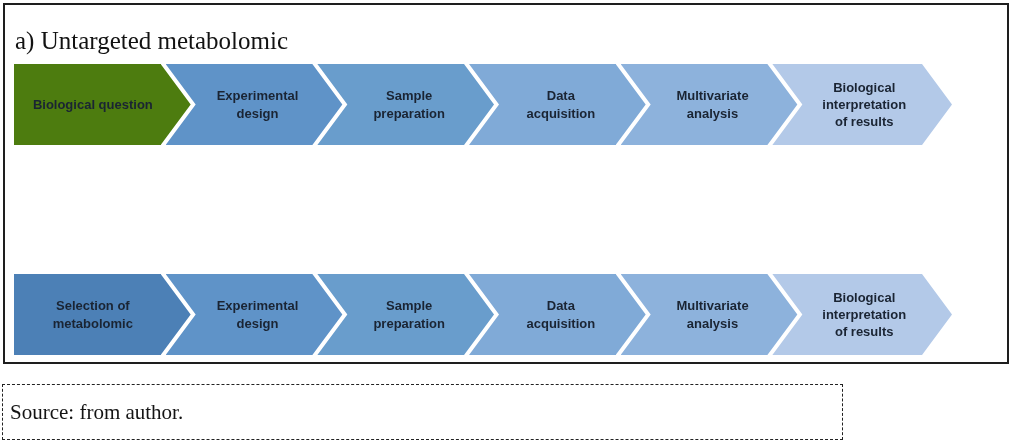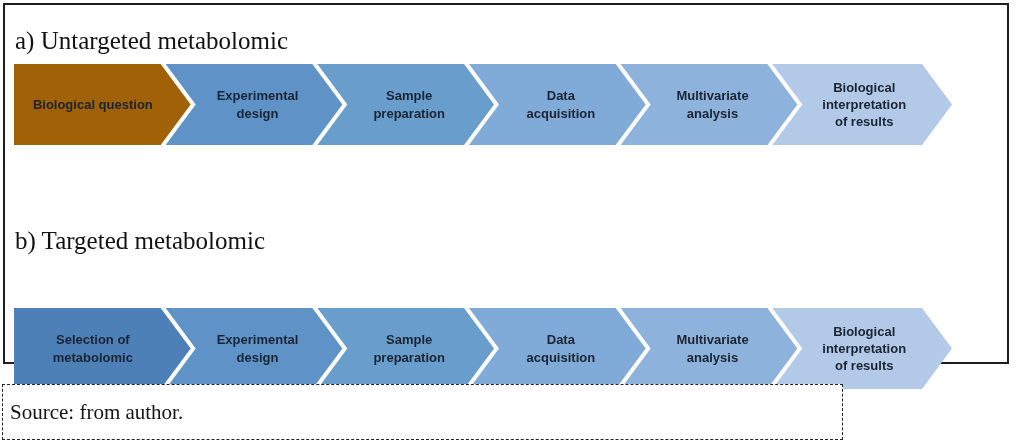--- a/index.html
+++ b/index.html
@@ -35,21 +35,21 @@
   #title-b { top: 222px; }
 
   .chev-row {
     position: absolute;
     left: 9px;
     width: 938px;
     height: 81px;
     display: flex;
   }
   #row-a { top: 59px; }
-  #row-b { top: 269px; margin-top: 34px; }
+  #row-b { top: 269px; }
 
   .chev-wrap {
     flex: 1 1 0;
     position: relative;
   }
   .chev-wrap:not(.first) {
     margin-left: -28px;
     filter: drop-shadow(-4.5px 0 0 #ffffff);
   }
 
@@ -96,21 +96,21 @@
 </style>
 </head>
 <body>
 
 <div class="main-box">
 
   <div class="section-title" id="title-a">a) Untargeted metabolomic</div>
 
   <div class="chev-row" id="row-a">
       <div class="chev-wrap first">
-        <div class="chev first" style="background: #a16207;">
+        <div class="chev first" style="background: #4d7c0f;">
           <div class="chev-label">
             <div>Biological question</div>
           </div>
         </div>
       </div>
       <div class="chev-wrap">
         <div class="chev" style="background: rgb(95, 147, 200);">
           <div class="chev-label">
             <div>Experimental</div>
             <div>design</div>
@@ -145,21 +145,20 @@
         <div class="chev" style="background: rgb(179, 201, 232);">
           <div class="chev-label">
             <div>Biological</div>
             <div>interpretation</div>
             <div>of results</div>
           </div>
         </div>
       </div>
     </div>
 
-  <div class="section-title" id="title-b">b) Targeted metabolomic</div>
 
   <div class="chev-row" id="row-b">
       <div class="chev-wrap first">
         <div class="chev first" style="background: rgb(76, 128, 182);">
           <div class="chev-label">
             <div>Selection of</div>
             <div>metabolomic</div>
           </div>
         </div>
       </div>

